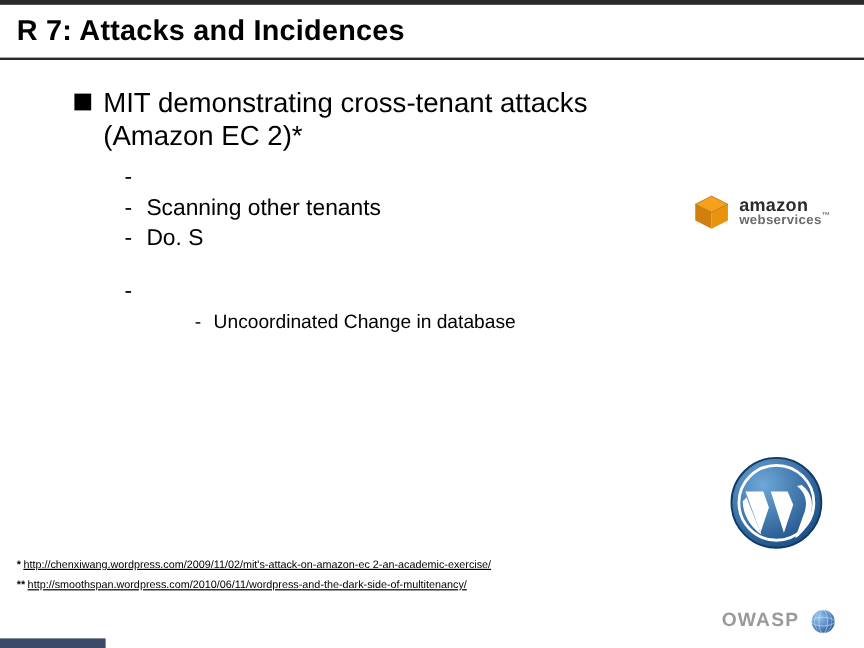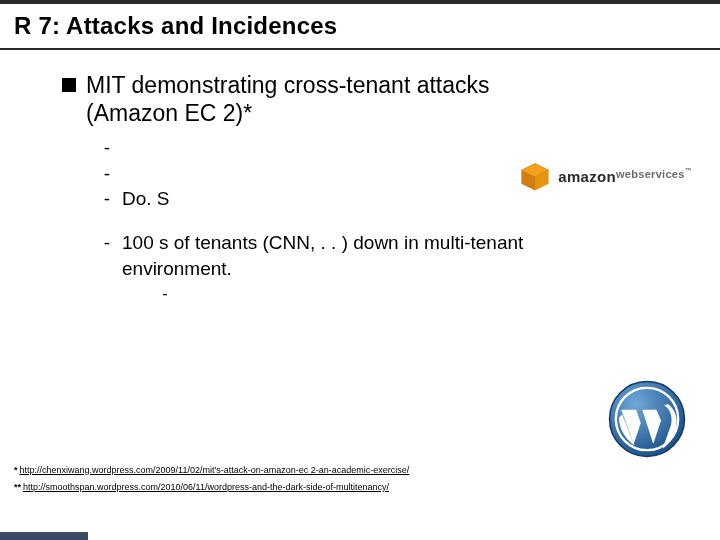--- a/index.html
+++ b/index.html
@@ -20,21 +20,21 @@
   .refs { position: absolute; left: 14px; bottom: 44px; font-size: 9px; line-height: 1.9; }
   .refs a { color: #000; margin-top: 39px; }
   .reflabel { font-weight: 700; margin-right: 2px; text-decoration: none; display: inline-block; }
   .footer-brand { position: absolute; right: 22px; bottom: 10px; display: flex; align-items: center; gap: 8px; }
   .owasp-text { color: #9a9a9a; font-weight: 700; letter-spacing: 1px; font-size: 16px; }
   .globe { width: 24px; height: 24px; }
   .bottombar { position: absolute; left: 0; bottom: 0; width: 88px; height: 8px; background: #3b4a66; }
   
   .aws { position: absolute; right: 28px; top: 110px; display: flex; align-items: center; gap: 6px; }
   .aws-cube { width: 34px; height: 34px; }
-  .aws-words { display: flex; flex-direction: row; line-height: 0.95; }
+  .aws-words { display: flex; flex-direction: column; line-height: 0.95; }
   .aws-amazon { font-family: Arial, sans-serif; font-weight: 700; font-size: 15px; color: #2b2b2b; letter-spacing: 0.3px; }
   .aws-web { font-family: Arial, sans-serif; font-weight: 700; font-size: 11px; color: #6b6b6b; letter-spacing: 0.3px; margin-top: -2px; }
   .aws-tm { font-size: 7px; color: #6b6b6b; vertical-align: super; }
   
   .wp { position: absolute; right: 34px; top: 330px; width: 78px; height: 78px; }
   .l1text2 { font-size: 23px; line-height: 1.2; font-weight: 400; max-width: 460px; }
   .subitem2 .subtext { font-size: 19px; max-width: 430px; }
 </style>
 </head>
 <body>
@@ -51,35 +51,36 @@
     <div class="bullet-l1">
       <div class="bsq"></div>
       <div class="l1text">MIT demonstrating cross-tenant attacks (Amazon EC 2)*</div>
     </div>
     <div class="sublist">
       <div class="subitem">
           <span class="dash">-</span>
         </div>
       <div class="subitem">
           <span class="dash">-</span>
+          <span>Scanning other tenants</span>
         </div>
       <div class="subitem">
           <span class="dash">-</span>
           <span>Do. S</span>
         </div>
     </div>
 
     <div class="sublist">
       <div class="subitem subitem2">
           <span class="dash">-</span>
-          <span class="subtext">100 s of tenants (CNN, . . ) down in multi-tenant environment.</span>
         </div>
       <div class="subsub">
         <div class="subsubitem">
             <span class="dash">-</span>
+            <span>Uncoordinated Change in database</span>
           </div>
       </div>
     </div>
 
     <div class="aws">
       <svg class="aws-cube" viewBox="0 0 40 40">
         <polygon points="20,4 36,12 20,20 4,12" fill="#f7a11b"></polygon>
         <polygon points="4,12 20,20 20,36 4,28" fill="#d07f10"></polygon>
         <polygon points="36,12 20,20 20,36 36,28" fill="#e8940f"></polygon>
         <polygon points="20,4 36,12 20,20 4,12" fill="none" stroke="#a65e00" stroke-width="0.6"></polygon>
@@ -105,15 +106,30 @@
       <path d="M14 48 C14 62 22 76 34 84 L18 44 C15 48 14 48 14 48 Z" fill="#ffffff"></path>
     </svg>
 
   </div>
 
   <div class="refs">
     <div><span class="reflabel">*</span><a href="#">http://chenxiwang.wordpress.com/2009/11/02/mit's-attack-on-amazon-ec 2-an-academic-exercise/</a></div>
     <div><span class="reflabel">**</span><a href="#">http://smoothspan.wordpress.com/2010/06/11/wordpress-and-the-dark-side-of-multitenancy/</a></div>
   </div>
 
+  <div class="footer-brand">
+    <span class="owasp-text">OWASP</span>
+    <svg class="globe" viewBox="0 0 40 40" aria-label="globe icon">
+      <defs>
+        <radialGradient id="gg" cx="30%" cy="30%" r="80%">
+          <stop offset="0%" stop-color="#9cc7ef"></stop>
+          <stop offset="100%" stop-color="#2a5e9e"></stop>
+        </radialGradient>
+      </defs>
+      <circle cx="20" cy="20" r="16" fill="url(#gg)"></circle>
+      <ellipse cx="20" cy="20" rx="16" ry="6" fill="none" stroke="#cfe4f7" stroke-width="0.8"></ellipse>
+      <ellipse cx="20" cy="20" rx="6" ry="16" fill="none" stroke="#cfe4f7" stroke-width="0.8"></ellipse>
+      <ellipse cx="20" cy="20" rx="12" ry="16" fill="none" stroke="#cfe4f7" stroke-width="0.6"></ellipse>
+    </svg>
+  </div>
 
   <div class="bottombar"></div>
 </div>
 
 </body></html>

